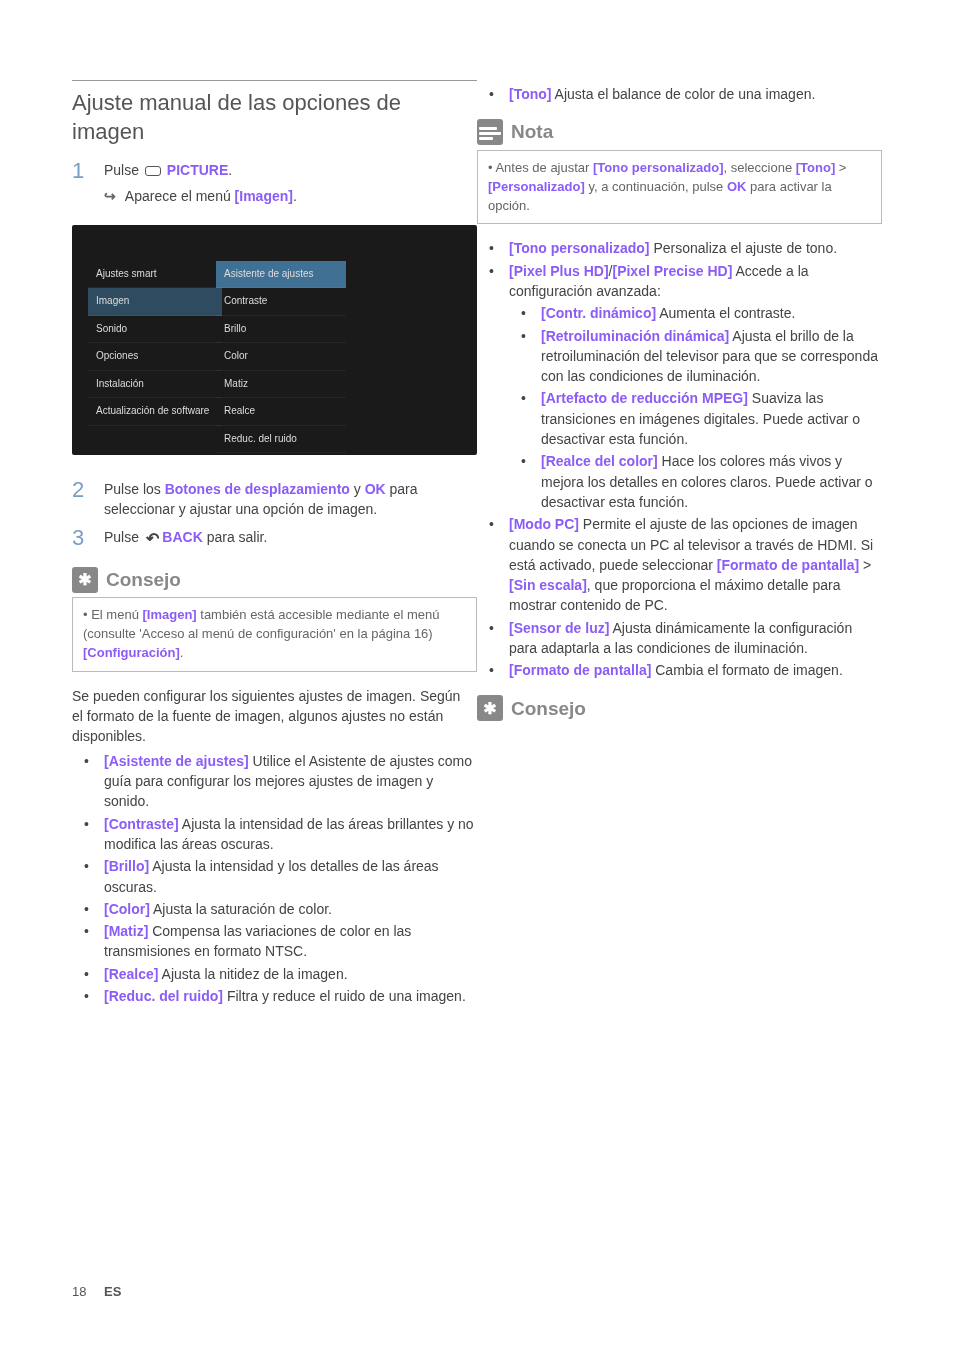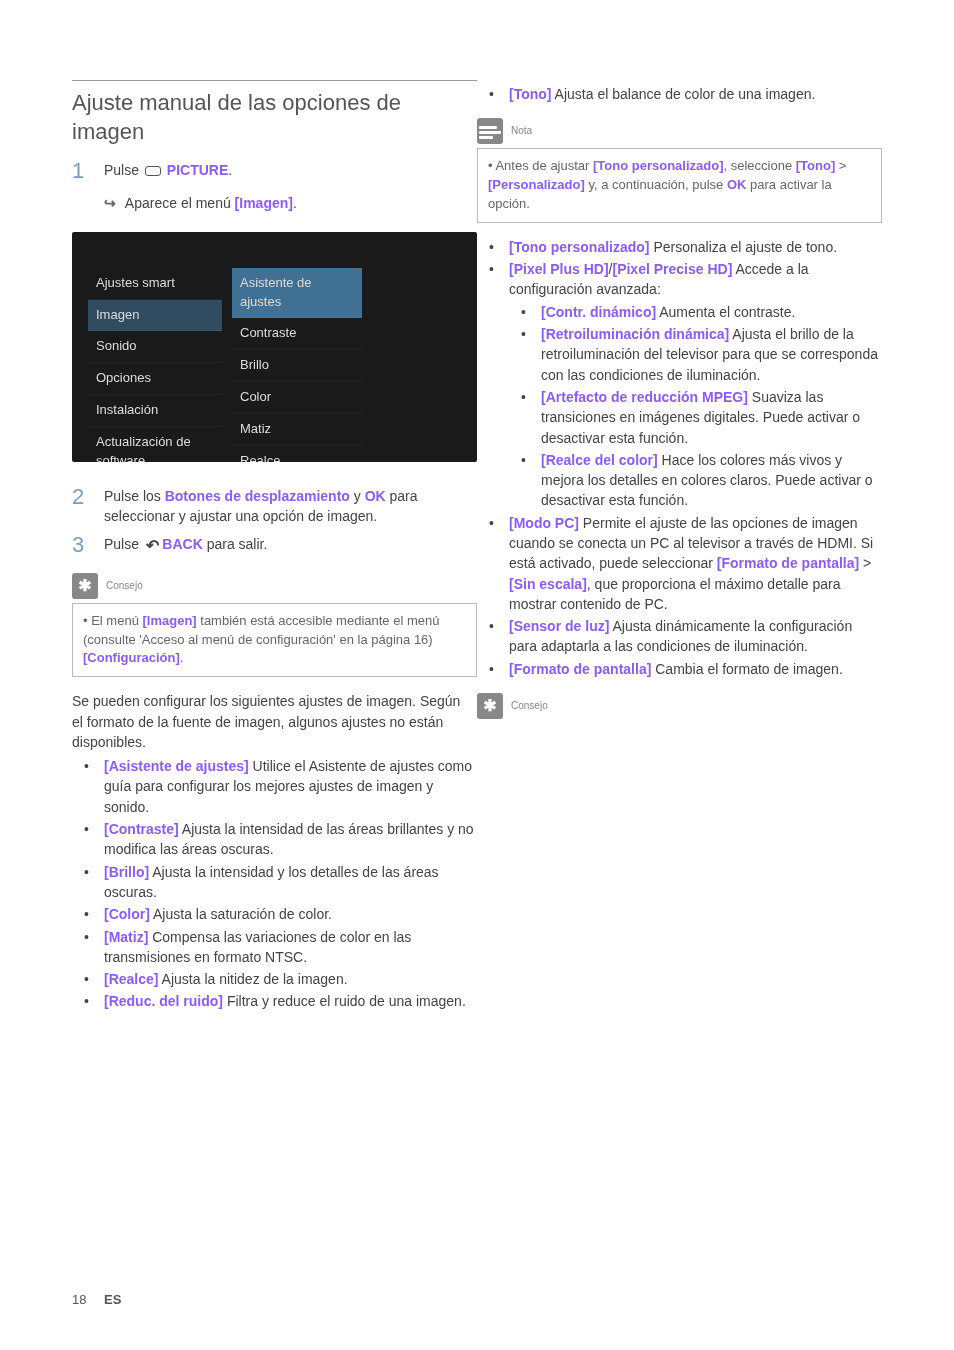--- a/index.html
+++ b/index.html
@@ -32,43 +32,43 @@
       font-size: 22px;
       font-weight: 300;
       color: #7a9dc7;
       width: 32px;
       flex-shrink: 0;
       line-height: 1.2;
     }
     .step-body { flex: 1; padding-top: 2px; }
     .sub-arrow {
       margin-left: 0px;
-      margin-top: 13px;
+      margin-top: 6px;
     }
     .sub-arrow::before {
       content: "↪";
       margin-right: 6px;
       color: #666;
       font-weight: bold;
     }
     .bold { font-weight: bold; color: #8b5cf6; }
     .tv-screenshot {
       margin: 18px 0 22px 0;
       background: #1a1a1a;
       border-radius: 2px;
       padding: 20px 0 10px 0;
       position: relative;
       height: 230px;
       overflow: hidden;
     }
     .menu-col { position: absolute; top: 36px; }
     .menu-col.left { left: 16px; width: 134px; }
-    .menu-col.right { left: 160px; width: 130px; }
+    .menu-col.right { left: 144px; width: 130px; }
     .menu-item {
-      font-size: 13px;
+      font-size: 10px;
       color: #ddd;
       padding: 6px 8px;
       border-bottom: 1px solid rgba(255,255,255,0.05);
     }
     .menu-item.hl-left {
       background: rgba(90,170,230,0.35);
     }
     .menu-item.hl-right {
       background: rgba(90,170,230,0.6);
     }
@@ -87,21 +87,21 @@
       background: #888;
       border-radius: 3px;
       display: flex;
       align-items: center;
       justify-content: center;
       color: #fff;
       font-size: 16px;
       font-weight: bold;
     }
     .callout-icon.note { background: #888; }
-    .callout-title { color: #888; font-size: 10px; }
+    .callout-title { color: #888; font-size: 19px; font-weight: bold; }
     .callout-body {
       border: 1px solid #bbb;
       padding: 8px 10px;
       font-size: 13px;
       color: #666;
     }
     .callout-body ul { list-style: none; padding-left: 0; }
     .callout-body li::before { content: "• "; }
     ul.bullets { list-style: none; padding-left: 0; margin-top: 4px; }
     ul.bullets > li {
@@ -123,21 +123,21 @@
     }
     ul.sub-bullets > li::before {
       content: "•";
       position: absolute;
       left: 12px;
       top: 0;
     }
     .para { margin: 10px 4px 4px 0; }
     .footer {
       position: absolute;
-      bottom: 40px;
+      bottom: 48px;
       left: 72px;
       font-size: 13px;
       color: #555;
     }
     .footer .pg { margin-right: 14px; }
     .footer .lang { font-weight: bold; }
     .btn-icon-rect {
       display: inline-block;
       width: 16px; height: 10px;
       border: 1.5px solid #555;

